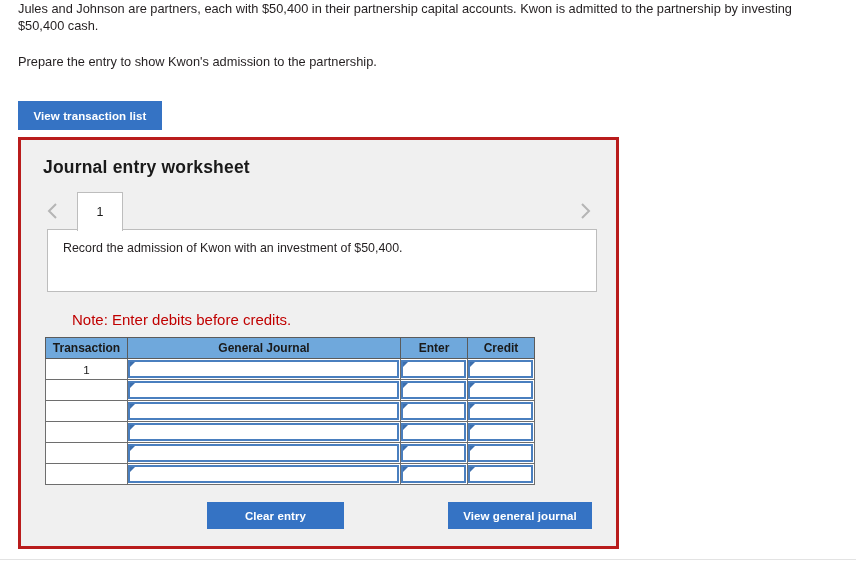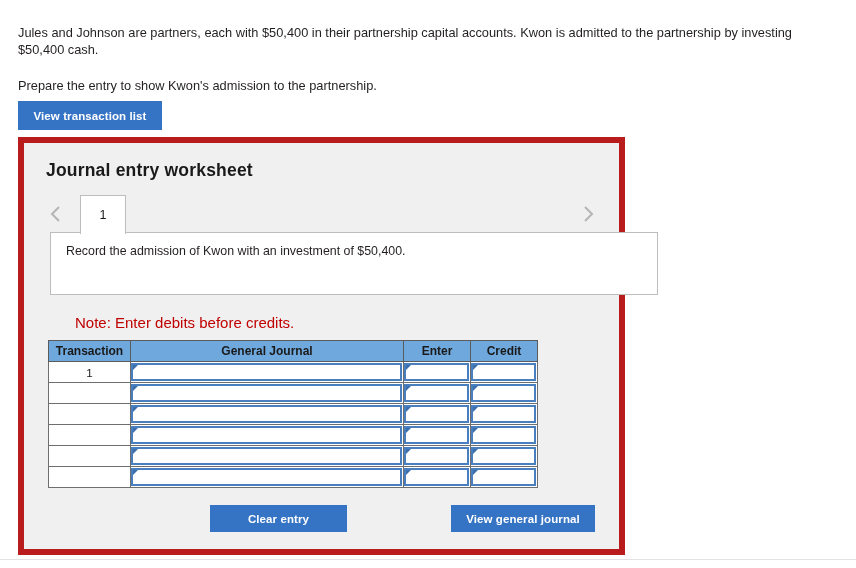--- a/index.html
+++ b/index.html
@@ -13,21 +13,21 @@
     font-family: "Liberation Sans", sans-serif;
     color: #231f20;
     position: relative;
     overflow: hidden;
   }
 
   
   #intro {
     position: absolute;
     left: 18px;
-    top: 24px;
+    top: 0;
     width: 812px;
   }
   .intro-para {
     font-size: 12.8px;
     line-height: 17px;
     color: #231f20;
     margin: 0;
   }
   .intro-para.second {
     margin-top: 19px;
@@ -59,21 +59,21 @@
   }
 
   
   #worksheet-panel {
     position: absolute;
     left: 18px;
     top: 137px;
     width: 595px;
     height: 406px;
     background: #f0f0f0;
-    border: 6px solid #b91c1c;
+    border: 3px solid #b91c1c;
   }
   #worksheet-title {
     position: absolute;
     left: 22px;
     top: 17px;
     font-size: 17.5px;
     font-weight: bold;
     color: #1a1a1a;
     letter-spacing: .2px;
   }
@@ -117,21 +117,21 @@
     color: #1a1a1a;
     cursor: pointer;
     z-index: 3;
   }
 
   
   #instruction-box {
     position: absolute;
     left: 26px;
     top: 89px;
-    width: 608px;
+    width: 550px;
     height: 63px;
     background: #ffffff;
     border: 1px solid #bdbdbd;
     box-sizing: border-box;
     z-index: 2;
   }
   #instruction-text {
     position: absolute;
     left: 15px;
     top: 11px;

